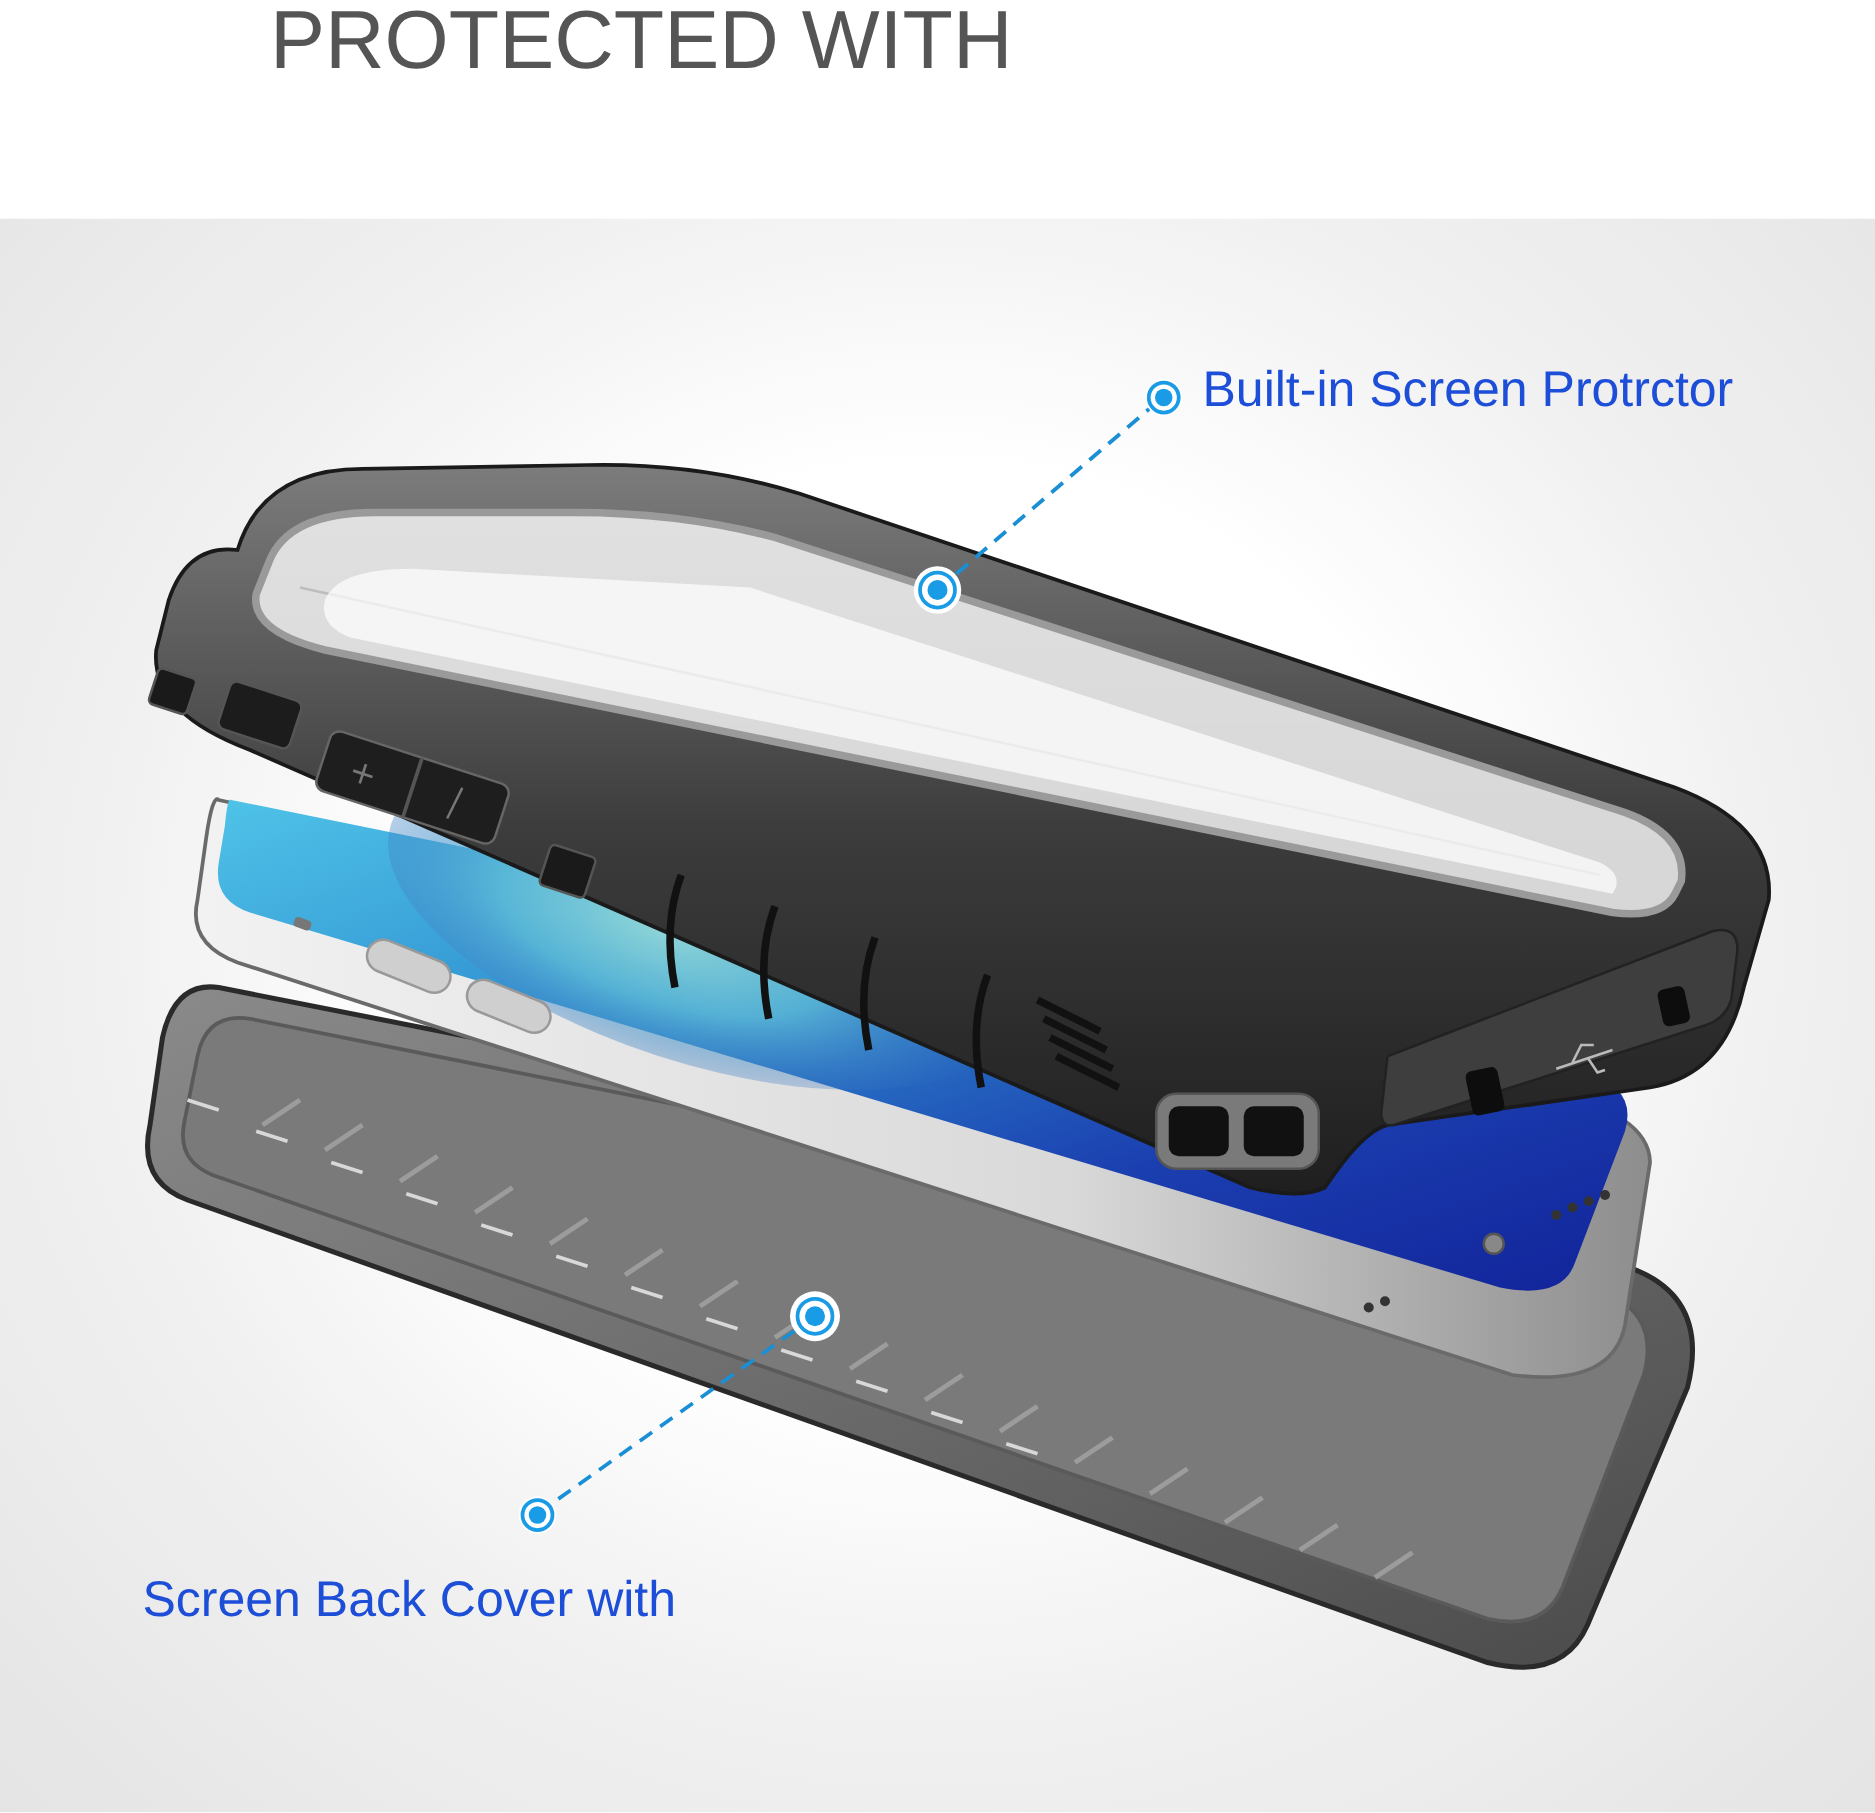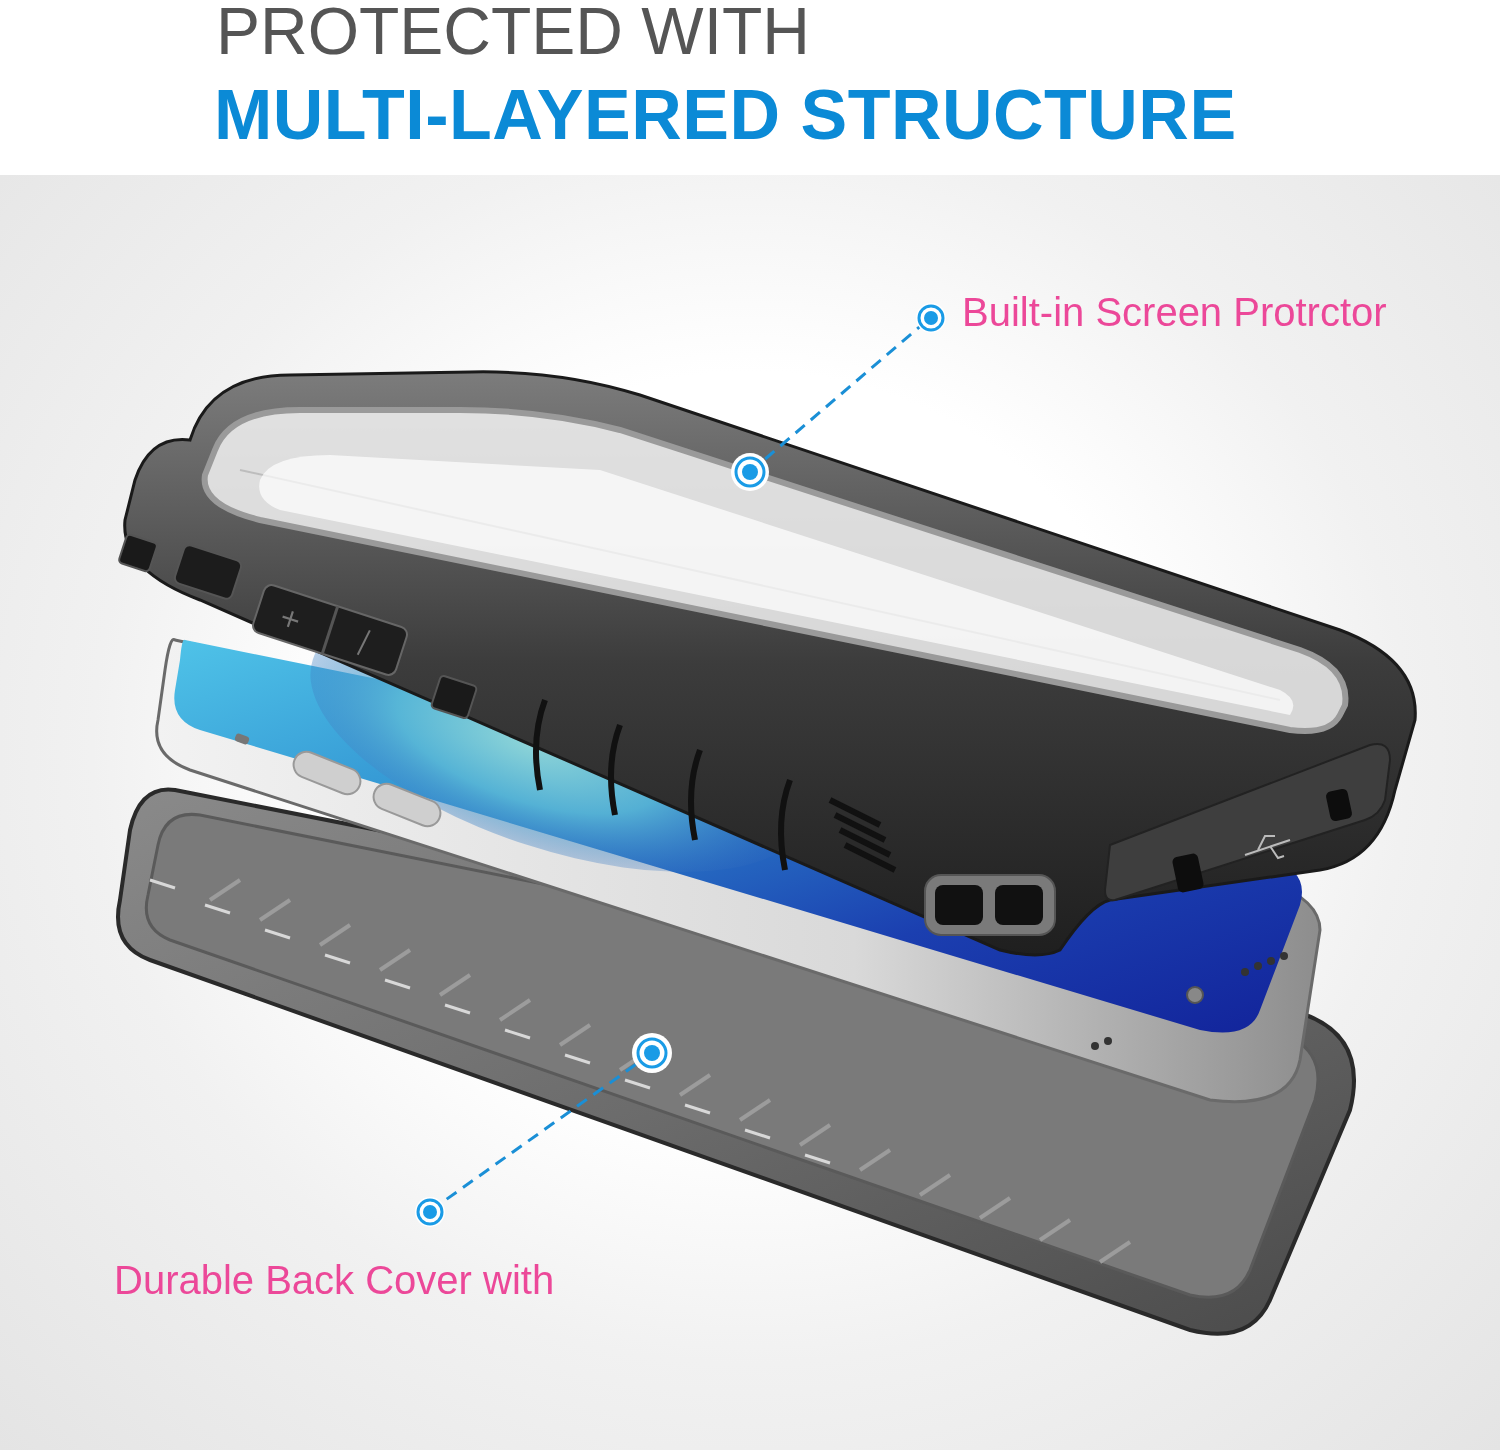--- a/index.html
+++ b/index.html
@@ -3,30 +3,29 @@
 <meta charset="utf-8">
 <style>
   html, body { margin: 0; padding: 0; }
   body { width: 1500px; height: 1450px; position: relative; overflow: hidden; background: #ffffff; font-family: "Liberation Sans", sans-serif; }
   .header { position: absolute; left: 0; top: 0; width: 1377px; height: 175px; background: #ffffff; }
   .title-line1 { position: absolute; left: 216px; top: -4px; font-size: 66px; line-height: 70px; color: #555555; font-weight: normal; letter-spacing: 0px; white-space: nowrap; }
   .title-line2 { position: absolute; left: 214px; top: 78px; font-size: 70px; line-height: 74px; color: #0b8ad6; font-weight: bold; letter-spacing: 0.5px; white-space: nowrap; }
   .stage { position: absolute; left: 0; top: 175px; width: 1500px; height: 1275px;
     background: radial-gradient(ellipse at 50% 45%, #ffffff 0%, #ffffff 38%, #f1f1f1 62%, #e4e4e4 100%); }
   .scene { position: absolute; left: 0; top: 0; width: 1500px; height: 1450px; }
-  .callout-text { position: absolute; font-size: 40px; color: #ec4899; line-height: 60px; white-space: nowrap; }
+  .callout-text { position: absolute; font-size: 40px; color: #1d4ed8; line-height: 60px; white-space: nowrap; }
   .callout-top { left: 962px; top: 282px; }
   .callout-bottom { left: 114px; top: 1250px; }
 </style>
 </head>
 <body>
 
 <div class="header">
   <div class="title-line1">PROTECTED WITH</div>
-  <div class="title-line2">MULTI-LAYERED STRUCTURE</div>
 </div>
 
 <div class="stage"></div>
 
 <svg class="scene" viewBox="0 0 1500 1450" xmlns="http://www.w3.org/2000/svg">
   <defs>
     <linearGradient id="screenGrad" x1="0" y1="0" x2="1" y2="1">
       <stop offset="0" stop-color="#4fc3e8"></stop>
       <stop offset="0.35" stop-color="#2f8fd0"></stop>
       <stop offset="0.7" stop-color="#1b3fb0"></stop>
@@ -177,14 +176,14 @@
     <circle cx="652" cy="1053" r="14" fill="none" stroke="#1a9be6" stroke-width="3"></circle>
     <circle cx="652" cy="1053" r="8" fill="#1a9be6"></circle>
     <circle cx="430" cy="1212" r="15" fill="#ffffff"></circle>
     <circle cx="430" cy="1212" r="12" fill="none" stroke="#1a9be6" stroke-width="3"></circle>
     <circle cx="430" cy="1212" r="7" fill="#1a9be6"></circle>
   </g>
 </svg>
 
 <div class="callout-text callout-top">Built-in Screen Protrctor</div>
 <div class="callout-text callout-bottom">
-  <div>Durable Back Cover with</div>
+  <div>Screen Back Cover with</div>
 </div>
 
 </body></html>

